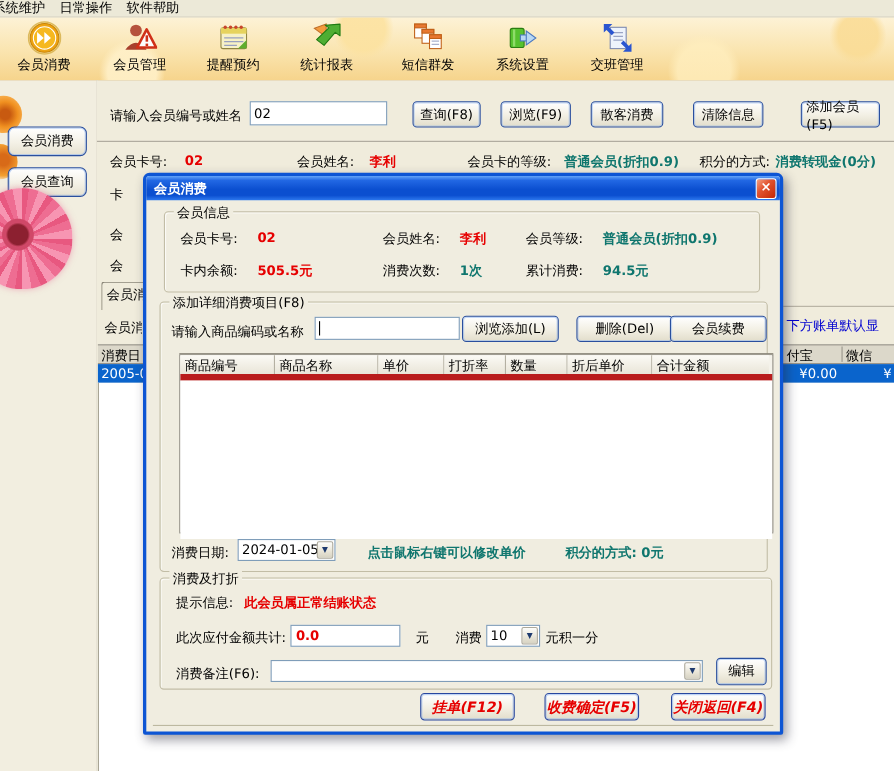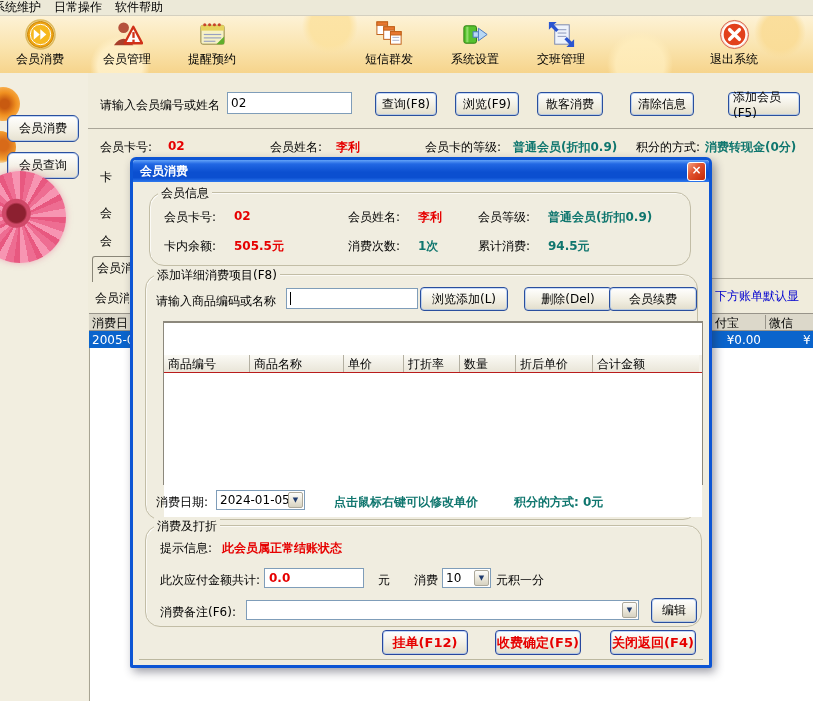--- a/index.html
+++ b/index.html
@@ -85,43 +85,43 @@
     box-shadow:3px 4px 10px rgba(40,40,60,.45); background:#f0ede0; }
   #dlg-title { position:absolute; left:0; top:0; width:100%; height:22px;
     background:linear-gradient(180deg,#63a3f8 0%,#2268e4 18%,#0b4fd0 55%,#0b4fd0 80%,#2d78ee 100%);
     border-radius:3px 3px 0 0;
     color:#fff; font-weight:bold; font-size:12px; line-height:22px; padding-left:7px; box-sizing:border-box; }
   #dlg-close { position:absolute; right:3px; top:2px; width:17px; height:17px;
     background:linear-gradient(135deg,#f4a284 0%,#e25430 40%,#c42604 100%);
     border:1px solid #fff; border-radius:3px;
     color:#fff; font-weight:bold; font-size:12px; line-height:15px; text-align:center; }
   #dlg-body { position:absolute; left:0; top:22px; width:576px; height:483px; }
-  .fieldset { position:absolute; border:1px solid #c2bda6; border-radius:15px;
+  .fieldset { position:absolute; border:1px solid #c2bda6; border-radius:4px;
     box-shadow:inset 1px 1px 0 rgba(255,255,255,.7); }
   .legend { position:absolute; top:-8px; left:8px; background:#f0ede0; padding:0 3px; font-size:12px; }
   .combo { position:absolute; background:#fff; border:1px solid #7f9db9; height:18px;
     font-size:12px; line-height:18px; padding-left:3px; }
   .combo-arrow { position:absolute; right:1px; top:1px; bottom:1px; width:15px;
     background:linear-gradient(180deg,#fdfdfb,#e8e4d6 60%,#d6d2c2);
     border:1px solid #aca89a; border-radius:2px; box-sizing:border-box;
     font-size:7px; color:#1e3a6e; display:flex; align-items:center; justify-content:center; }
   #items-table { position:absolute; left:17px; top:47px; width:538px; height:161px;
     background:#fff; border:1px solid #8c887c; box-shadow:0 -1px 0 #8c887c; }
   #items-header { display:flex; height:17px; background:#f4f2ea;
-    border-bottom:1px solid #b91c1c;margin-top:32px; }
+    border-bottom:6px solid #b91c1c; }
   #items-header .hcell { border-right:1px solid #b4b0a2; font-size:12px;
     padding:1px 0 0 4px; box-sizing:border-box; overflow:hidden; white-space:nowrap;
     background:linear-gradient(180deg,#fbfaf5,#e9e5d8); }
   .caret { display:inline-block; width:1px; height:13px; background:#000; vertical-align:middle; }
   .action-btn { position:absolute; width:84px; height:23px;
     background:linear-gradient(180deg,#ffffff,#f2efe3 55%,#e2ddcb);
     border:1px solid #28479e; border-radius:4px;
     box-shadow:inset 0 0 0 1px rgba(150,185,240,.6);
     color:#e60000; font-weight:bold; font-size:13px;
-    display:flex; align-items:center; justify-content:center; }
+    display:flex; align-items:center; justify-content:center;font-style:italic; }
 </style>
 </head>
 <body>
 
 <div id="screen">
 
   <div id="menubar">
     <span>系统维护</span>
     <span>日常操作</span>
     <span>软件帮助</span>
@@ -160,20 +160,27 @@
             </g>
         <g stroke="#98a0c0" stroke-width="1.2">
               <line x1="7" y1="16" x2="25" y2="16"></line>
               <line x1="7" y1="19.5" x2="25" y2="19.5"></line>
               <line x1="7" y1="23" x2="19" y2="23"></line>
             </g>
         <polygon points="20,26 28,26 28,18" fill="#5fae2c"></polygon>
       </svg></span>
       <span class="tb-label">提醒预约</span>
     </div>
+    <div class="tb-item" style="left:264px">
+      <span><svg viewBox="0 0 32 32">
+        <path d="M4,7 L15,3 L15,15 Z" fill="#f49b3c" stroke="#c0702a"></path>
+        <path d="M28,3 L28,14 L23.5,10.8 L13,23 L6,17.5 L17.5,6.5 L14,4 Z" fill="#4fae33" stroke="#1f7a12" stroke-linejoin="round"></path>
+      </svg></span>
+      <span class="tb-label">统计报表</span>
+    </div>
     <div class="tb-item" style="left:356px">
       <span><svg viewBox="0 0 32 32">
         <g stroke="#c06018">
           <rect x="3" y="3" width="11" height="13" fill="#fff"></rect>
               <rect x="3" y="3" width="11" height="3.5" fill="#e87830"></rect>
           <rect x="10" y="8" width="11" height="13" fill="#fff"></rect>
               <rect x="10" y="8" width="11" height="3.5" fill="#e87830"></rect>
           <rect x="17" y="13" width="11" height="13" fill="#fff"></rect>
               <rect x="17" y="13" width="11" height="3.5" fill="#e87830"></rect>
         </g>
@@ -198,32 +205,20 @@
         <rect x="9" y="6" width="15" height="20" fill="#eef3fb" stroke="#7a88b0"></rect>
         <g stroke="#9aa4c4" stroke-width="1.2">
               <line x1="12" y1="11" x2="21" y2="11"></line>
               <line x1="12" y1="14.5" x2="21" y2="14.5"></line>
               <line x1="12" y1="18" x2="21" y2="18"></line>
             </g>
         <polygon points="3,11 3,3 11,3 8,6 13,11 10.5,13.5 5.5,8.5" fill="#2a55d0"></polygon>
         <polygon points="29,21 29,29 21,29 24,26 19,21 21.5,18.5 26.5,23.5" fill="#2a55d0"></polygon>
       </svg></span>
       <span class="tb-label">交班管理</span>
-    </div>
-    <div class="tb-item" style="left:701px">
-      <span><svg viewBox="0 0 32 32">
-        <circle cx="16" cy="16" r="14.5" fill="#f8e0d4" stroke="#d86048"></circle>
-        <circle cx="16" cy="16" r="12" fill="#e2401c"></circle>
-        <circle cx="16" cy="16" r="12" fill="none" stroke="#fff" stroke-width="1.6"></circle>
-        <g stroke="#fff" stroke-width="3.6" stroke-linecap="round">
-          <line x1="11" y1="11" x2="21" y2="21"></line>
-              <line x1="21" y1="11" x2="11" y2="21"></line>
-        </g>
-      </svg></span>
-      <span class="tb-label">退出系统</span>
     </div>
   </div>
 
   <div id="sidebar">
     <div id="flower-orange1"></div>
     <div id="flower-orange2"></div>
     <div class="side-btn" style="top:42px">会员消费</div>
     <div class="side-btn" style="top:79px">会员查询</div>
     <div id="flower-pink"></div>
   </div>

